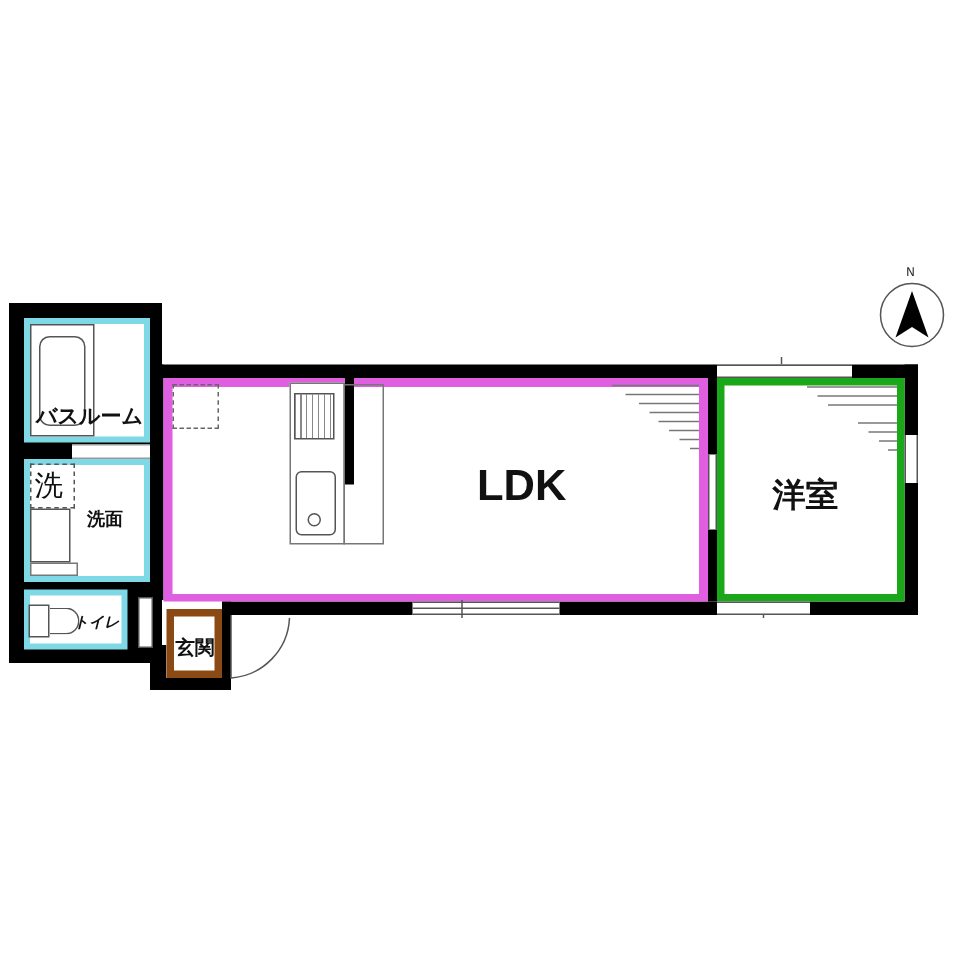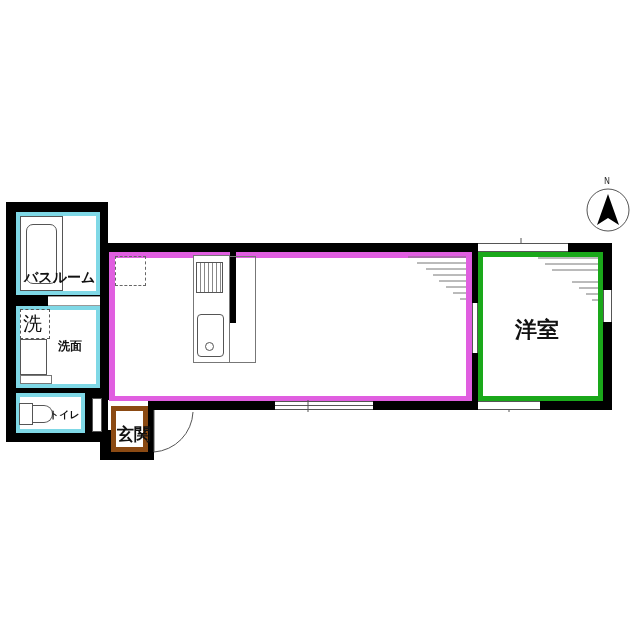--- a/index.html
+++ b/index.html
@@ -29,21 +29,21 @@
   <div class="abs" style="left:20px;top:309px;width:30px;height:30px;border:1px dashed #555;"></div>
   <div class="abs" style="left:23px;top:311px;font-size:19px;color:#111;">洗</div>
   <div class="abs" style="left:20px;top:339px;width:27px;height:36px;border:1px solid #555;"></div>
   <div class="abs" style="left:20px;top:375px;width:32px;height:9px;border:1px solid #777;"></div>
   <div class="abs label" style="left:58px;top:338px;font-size:12px;">洗面</div>
 
   <div class="abs" style="left:16px;top:393px;width:69px;height:40px;background:#7fd8e6;"></div>
   <div class="abs" style="left:20px;top:397px;width:61px;height:32px;background:#fff;"></div>
   <div class="abs" style="left:19px;top:403px;width:14px;height:22px;border:1px solid #555;"></div>
   <div class="abs" style="left:33px;top:405px;width:20px;height:18px;border:1px solid #555;border-left:none;border-radius:0 10px 10px 0;"></div>
-  <div class="abs label" style="left:49px;top:408px;font-size:10px;">トイレ</div>
+  <div class="abs label" style="left:49px;top:408px;font-size:10px;font-style:italic;">トイレ</div>
 
   <div class="abs wall" style="left:100px;top:243px;width:512px;height:9px;"></div>
   <div class="abs wall" style="left:603px;top:243px;width:9px;height:167px;"></div>
   <div class="abs wall" style="left:148px;top:401px;width:464px;height:9px;"></div>
   <div class="abs wall" style="left:100px;top:243px;width:9px;height:147px;"></div>
 
   <div class="abs wall" style="left:86px;top:390px;width:23px;height:10px;"></div>
   <div class="abs wall" style="left:100px;top:430px;width:11px;height:30px;"></div>
   <div class="abs wall" style="left:100px;top:452px;width:54px;height:8px;"></div>
   <div class="abs wall" style="left:148px;top:401px;width:6px;height:59px;"></div>
@@ -54,20 +54,21 @@
 
   <div class="abs" style="left:193px;top:255px;width:37px;height:108px;border:1px solid #777;background:#fff;"></div>
   <div class="abs" style="left:196px;top:262px;width:27px;height:31px;border:1px solid #555;background:repeating-linear-gradient(90deg,#fff 0 3px,#888 3px 4px);"></div>
   <div class="abs" style="left:197px;top:314px;width:27px;height:43px;border:1px solid #555;border-radius:4px;"></div>
   <div class="abs" style="left:205px;top:342px;width:9px;height:9px;border:1px solid #555;border-radius:50%;"></div>
   <div class="abs wall" style="left:230px;top:250px;width:6px;height:73px;"></div>
   <div class="abs" style="left:229px;top:256px;width:27px;height:107px;border:1px solid #777;"></div>
 
   <div class="abs" style="left:275px;top:401px;width:98px;height:9px;background:#fff;border-top:1px solid #555;border-bottom:1px solid #555;"></div>
   <div class="abs" style="left:275px;top:405px;width:98px;height:1px;background:#555;"></div>
+  <div class="abs label" style="left:318px;top:308px;font-size:29px;font-family:'Liberation Sans',sans-serif;">LDK</div>
 
   <svg width="640" height="640">
     <g stroke="#777" stroke-width="1">
       <line x1="408" y1="257" x2="466" y2="257"></line>
       <line x1="417" y1="263" x2="466" y2="263"></line>
       <line x1="426" y1="269" x2="466" y2="269"></line>
       <line x1="433" y1="275" x2="466" y2="275"></line>
       <line x1="439" y1="281" x2="466" y2="281"></line>
       <line x1="446" y1="287" x2="466" y2="287"></line>
       <line x1="453" y1="293" x2="466" y2="293"></line>
@@ -91,21 +92,21 @@
   <div class="abs wall" style="left:472px;top:252px;width:6px;height:149px;"></div>
   <div class="abs" style="left:472px;top:303px;width:6px;height:50px;background:#fff;border-left:1px solid #555;border-right:1px solid #555;"></div>
 
   <div class="abs" style="left:478px;top:252px;width:125px;height:149px;border:5px solid #1aa81a;"></div>
   <div class="abs" style="left:478px;top:243px;width:90px;height:9px;background:#fff;border-top:1px solid #555;border-bottom:1px solid #555;"></div>
   <div class="abs" style="left:478px;top:401px;width:62px;height:9px;background:#fff;border-top:1px solid #555;border-bottom:1px solid #555;"></div>
   <div class="abs" style="left:603px;top:290px;width:9px;height:32px;background:#fff;border-left:1px solid #555;border-right:1px solid #555;"></div>
   <div class="abs label" style="left:515px;top:315px;font-size:22px;">洋室</div>
 
   <div class="abs" style="left:111px;top:406px;width:37px;height:46px;border:5px solid #8b4a13;background:#fff;"></div>
-  <div class="abs label" style="left:117px;top:423px;font-size:17px;">玄関</div>
+  <div class="abs label" style="left:117px;top:423px;font-size:13px;">玄関</div>
 
   <div class="abs" style="left:586px;top:188px;width:44px;height:44px;">
     <svg width="44" height="44" style="position:static;">
       <circle cx="22" cy="22" r="21" fill="#fff" stroke="#555" stroke-width="1"></circle>
       <polygon points="22,6 33,37 22,30 11,37" fill="#000"></polygon>
     </svg>
   </div>
   <div class="abs" style="left:604px;top:177px;font-size:8px;color:#333;">N</div>
 
 </div>

